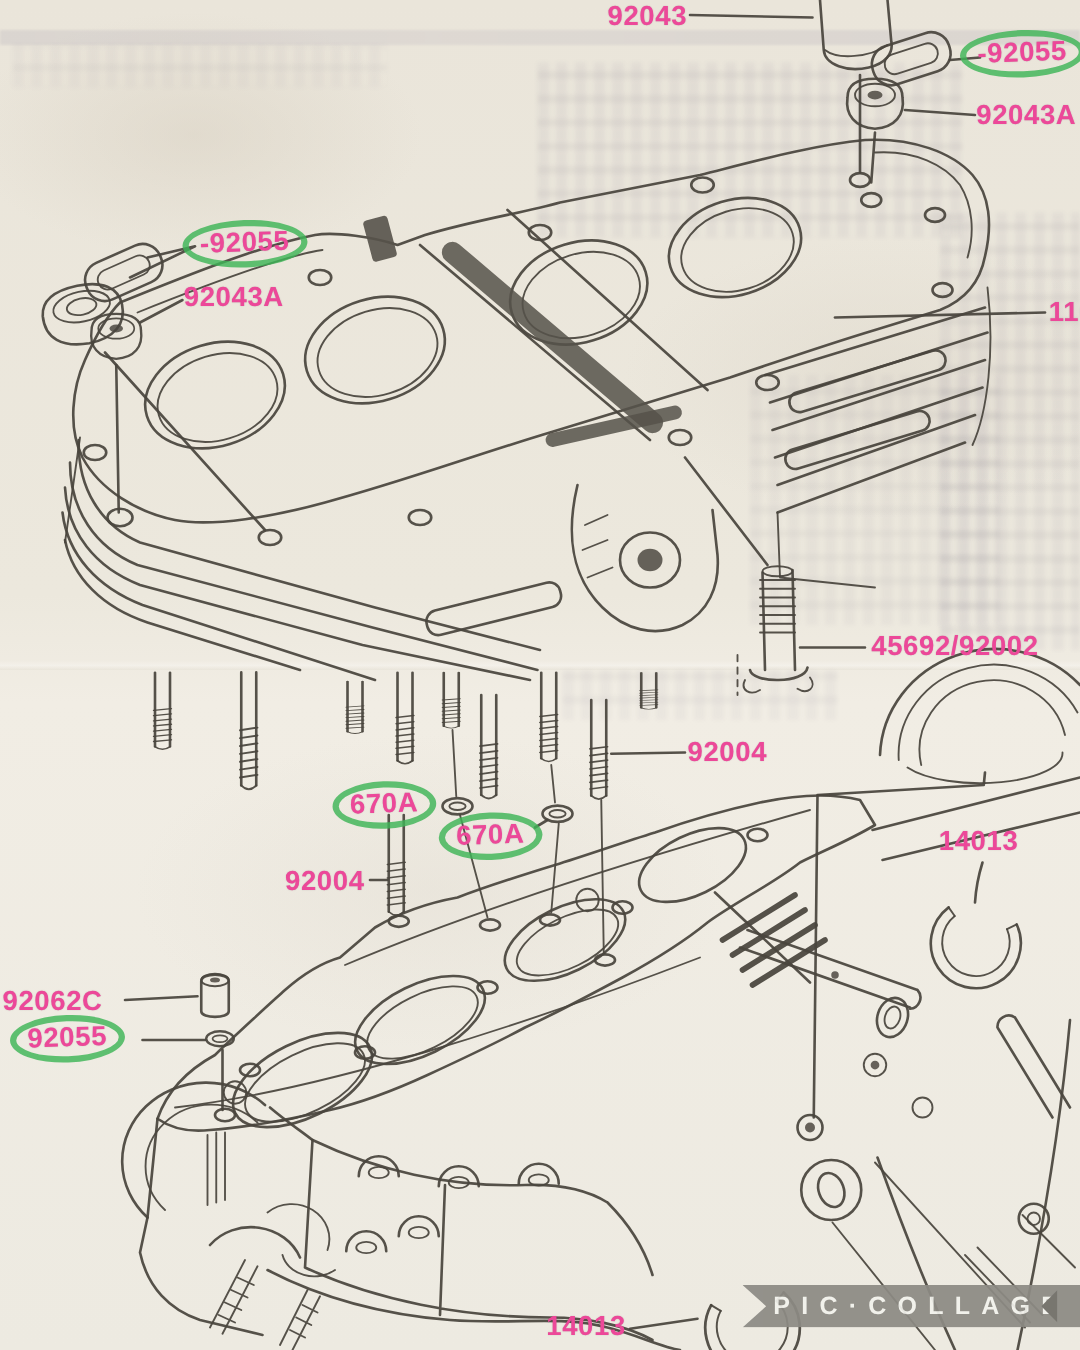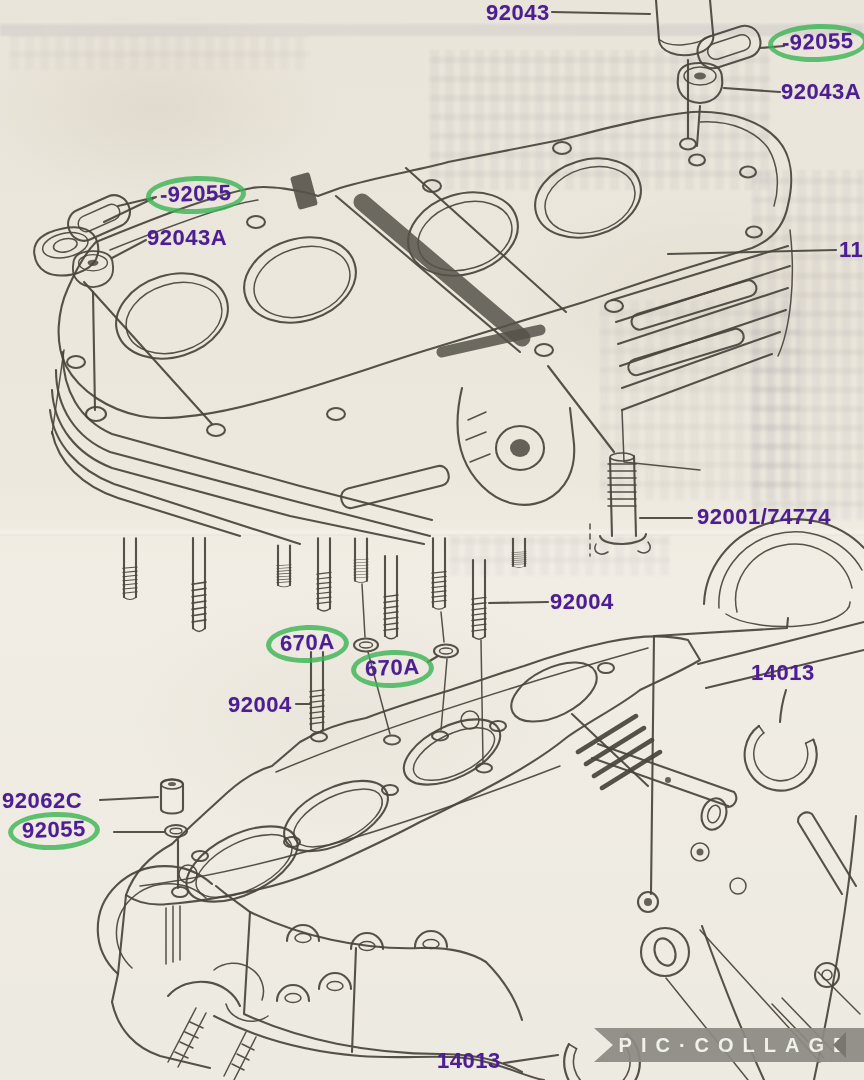--- a/index.html
+++ b/index.html
@@ -11,21 +11,21 @@
          radial-gradient(340px 180px at 40% 66%, rgba(220,214,203,.30), transparent 70%),
          linear-gradient(180deg,#eae5da 0%,#ece8dd 44%,#f1ede4 52%,#edeae1 100%);}
   #stage{position:absolute;inset:0;}
   svg{position:absolute;left:0;top:0;}
   .art{fill:none;stroke:#49453d;stroke-width:2.1;stroke-linecap:round;stroke-linejoin:round;opacity:.93;}
   .thin{stroke-width:1.5;}
   .thick{stroke-width:4.5;}
   .dkband{stroke:#56524a;stroke-width:17;opacity:.85;}
   .fdk{fill:#56524a;stroke:none;opacity:.9;}
   .dash{stroke-dasharray:5 5;}
-  .plabel{position:absolute;font-weight:700;font-size:22px;color:#4c1d95;
+  .plabel{position:absolute;font-weight:700;font-size:22px;color:#ec4899;
           white-space:nowrap;letter-spacing:.5px;text-shadow:0 0 1px rgba(55,51,44,.25);}
   .circ{display:inline-block;border:5px solid rgba(62,180,87,.82);border-radius:50%;
         padding:0 9px 2px 9px;transform:rotate(-2deg);}
   .bleed{position:absolute;filter:blur(1.6px);opacity:.40;pointer-events:none;
          background-image:
            repeating-linear-gradient(90deg, rgba(104,94,128,.16) 0 9px, transparent 9px 15px),
            repeating-linear-gradient(0deg, transparent 0 13px, rgba(40,40,60,.12) 13px 19px);}
   .bleed-band{position:absolute;left:0;top:24px;width:864px;height:12px;opacity:.16;
          filter:blur(1px);background:linear-gradient(90deg,#8d87a0,#a39cb0 40%,#8d87a0);}
   .seam{position:absolute;left:0;top:528px;width:864px;height:8px;opacity:.5;
@@ -306,21 +306,21 @@
       </g>
     </g>
   </svg>
 
   <div class="plabel" style="left:486px;top:0px">92043</div>
   <div class="plabel" style="left:768px;top:24px"><span class="circ">-92055</span></div>
   <div class="plabel" style="left:781px;top:79px">92043A</div>
   <div class="plabel" style="left:146px;top:176px"><span class="circ">-92055</span></div>
   <div class="plabel" style="left:147px;top:225px">92043A</div>
   <div class="plabel" style="left:839px;top:237px">110</div>
-  <div class="plabel" style="left:697px;top:504px">92001/74774</div>
+  <div class="plabel" style="left:697px;top:504px">45692/92002</div>
 
   <div class="plabel" style="left:550px;top:589px">92004</div>
   <div class="plabel" style="left:266px;top:625px"><span class="circ">670A</span></div>
   <div class="plabel" style="left:351px;top:650px"><span class="circ">670A</span></div>
   <div class="plabel" style="left:228px;top:692px">92004</div>
   <div class="plabel" style="left:2px;top:788px">92062C</div>
   <div class="plabel" style="left:8px;top:812px"><span class="circ">92055</span></div>
   <div class="plabel" style="left:751px;top:660px">14013</div>
   <div class="plabel" style="left:437px;top:1048px">14013</div>
 

